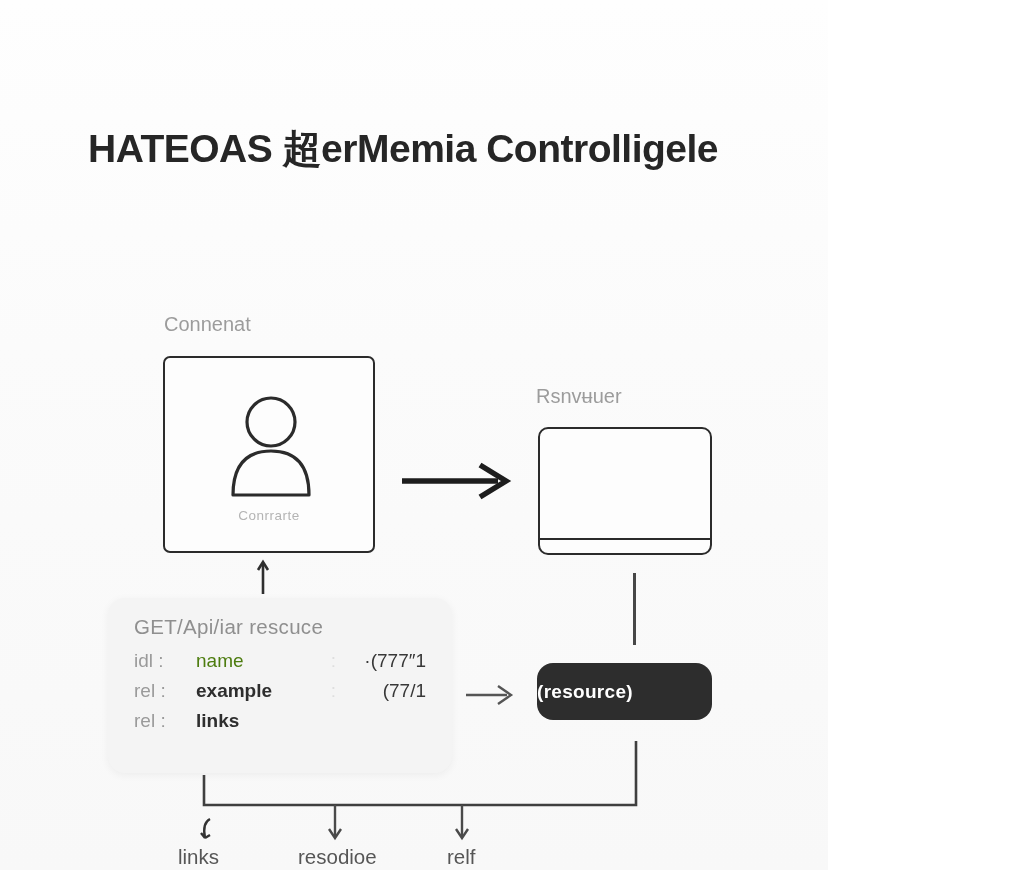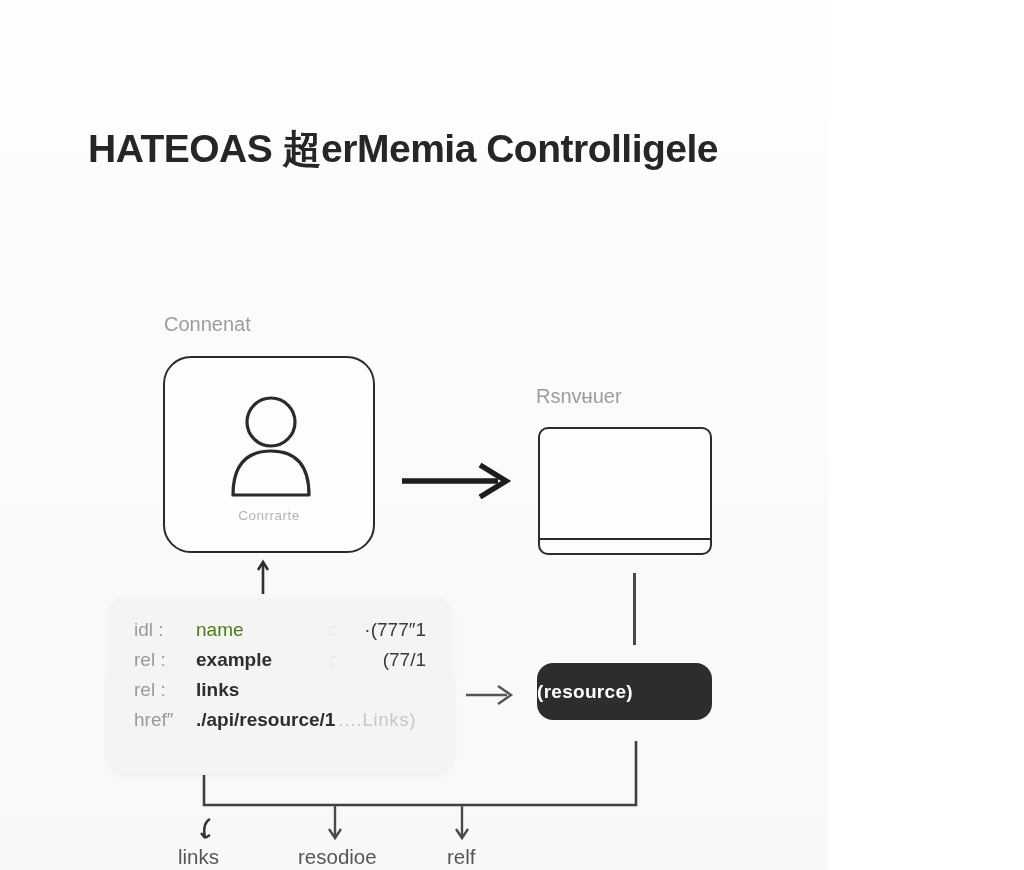--- a/index.html
+++ b/index.html
@@ -19,21 +19,21 @@
   }
 
   .section-label {
     position:absolute; font-size:20px; color:#9c9c9c; white-space:nowrap;
   }
   .client-label { left:164px; top:313px; }
   .server-label { left:536px; top:385px; }
 
   .client-box {
     position:absolute; left:163px; top:356px; width:212px; height:197px;
-    background:#fdfdfd; border:2.5px solid #2b2b2b; border-radius:28px;
+    background:#fdfdfd; border:2.5px solid #2b2b2b; border-radius:7px;
   }
   .person-svg { position:absolute; left:50px; top:28px; }
   .client-caption {
     position:absolute; bottom:28px; left:0; width:100%;
     text-align:center; font-size:13.5px; color:#b4b4b4; letter-spacing:0.5px;
   }
 
   .server-box {
     position:absolute; left:538px; top:427px; width:174px; height:128px;
     background:#fdfdfd; border:2.5px solid #2b2b2b; border-radius:10px;
@@ -108,45 +108,41 @@
     <div class="tray-line"></div>
   </div>
 
 
   <svg class="arrow-abs arrow-up" width="24" height="38" viewBox="0 0 24 38">
     <line x1="12" y1="36" x2="12" y2="6" stroke="#2f2f2f" stroke-width="2.6"></line>
     <polyline points="7,12 12,4 17,12" fill="none" stroke="#2f2f2f" stroke-width="2.6"></polyline>
   </svg>
 
   <div class="request-card">
+    <div class="req-title">GET/Api/iar rescuce</div>
 
     <div class="req-row">
       <span class="k">idl :</span>
       <span class="lbl lbl-med">name</span>
       <span class="sep">:</span>
       <span class="val">·(777″1</span>
     </div>
 
     <div class="req-row">
       <span class="k">rel :</span>
       <span class="lbl lbl-bold">example</span>
       <span class="sep">:</span>
       <span class="val">(77/1</span>
     </div>
 
     <div class="req-row">
       <span class="k">rel :</span>
       <span class="lbl lbl-bold">links</span>
     </div>
 
-    <div class="req-row">
-      <span class="k">href″</span>
-      <span class="lbl lbl-bold">./api/resource/1</span>
-      <span class="suffix">....Links)</span>
-    </div>
   </div>
 
   <svg class="arrow-abs arrow-small" width="56" height="30" viewBox="0 0 56 30">
     <line x1="3" y1="15" x2="44" y2="15" stroke="#555555" stroke-width="2.4"></line>
     <polyline points="35,6 48,15 35,24" fill="none" stroke="#555555" stroke-width="2.4"></polyline>
   </svg>
 
   <div class="arrow-abs line-server-chip"></div>
 
   <div class="resource-chip">

